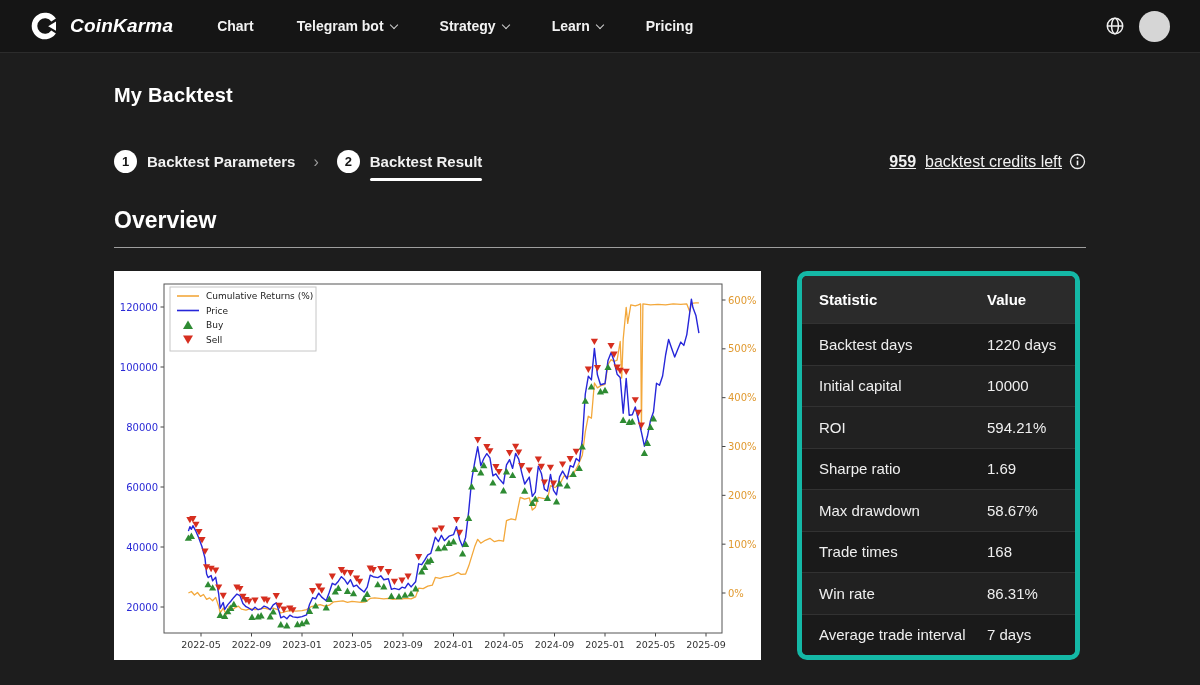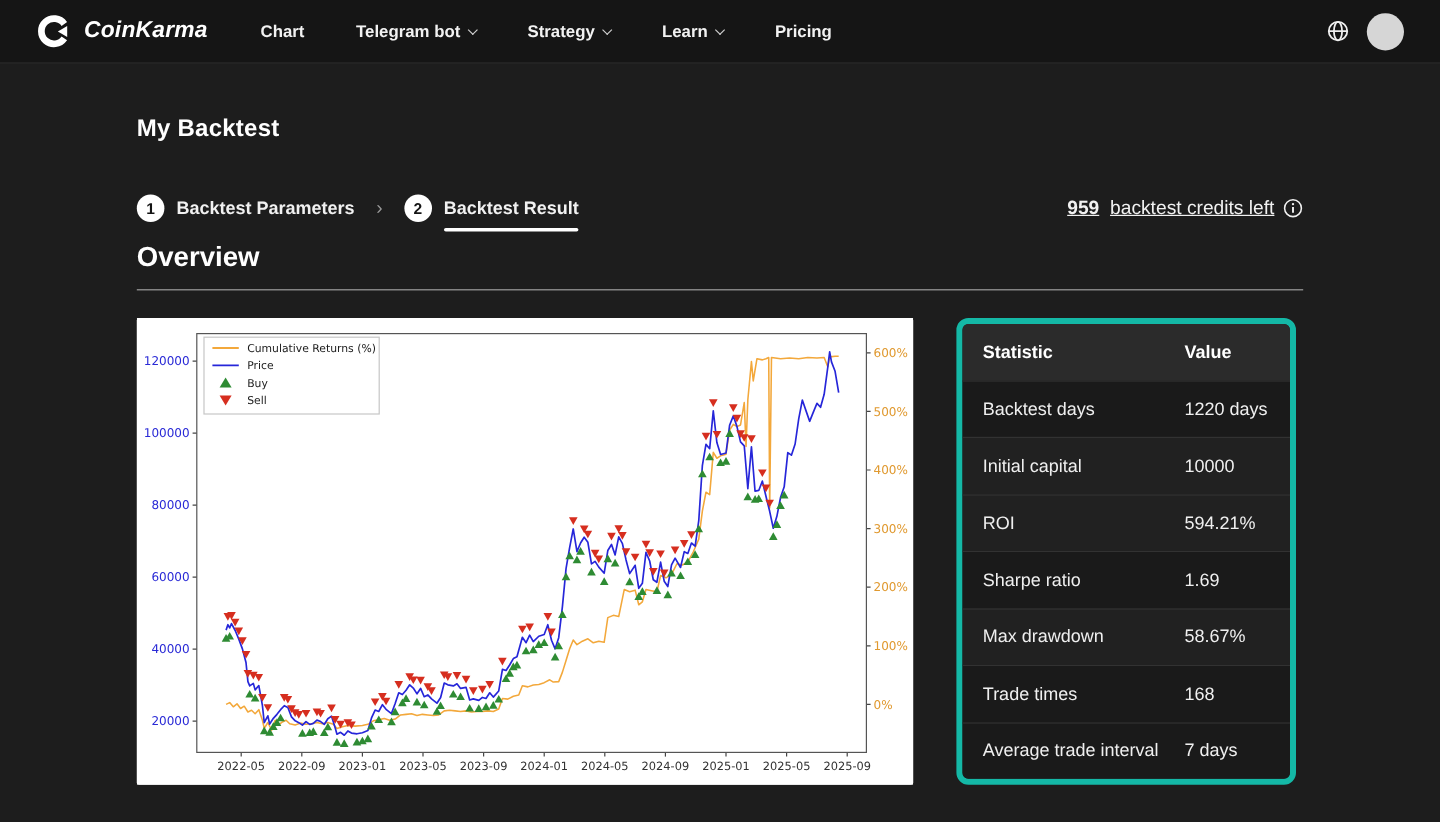--- a/index.html
+++ b/index.html
@@ -12,35 +12,35 @@
   .brand-name { color:#fff; font-size:19px; font-weight:700; letter-spacing:.2px;font-style:italic; }
   .nav-list { display:flex; align-items:center; margin-left:44px; gap:43px; }
   .nav-item { display:flex; align-items:center; color:#f2f2f2; font-size:14px; font-weight:600; cursor:pointer; text-decoration:none; }
   .caret { width:6px; height:6px; border-right:1.6px solid #cfcfcf; border-bottom:1.6px solid #cfcfcf;
            transform:rotate(45deg); margin-left:7px; margin-top:-3px; display:inline-block; }
   .nav-right { margin-left:auto; display:flex; align-items:center; gap:14px; }
   .avatar { width:31px; height:31px; border-radius:50%; background:#d6d6d6; cursor:pointer; }
 
   
   .main { padding:0 114px; }
-  .page-title { color:#fff; font-size:20px; font-weight:700; margin-top:43px; letter-spacing:.2px; }
+  .page-title { color:#fff; font-size:20px; font-weight:700; margin-top:31px; letter-spacing:.2px; }
 
   .step-row { margin-top:43px; display:flex; align-items:center; justify-content:space-between; }
   .steps { display:flex; align-items:center; gap:16px; }
   .step { display:flex; align-items:center; gap:10px; cursor:pointer; }
   .step-num { width:23px; height:23px; border-radius:50%; background:#fff; color:#141414;
               font-size:13px; font-weight:700; display:flex; align-items:center; justify-content:center; }
   .step-label { color:#f1f1f1; font-size:15px; font-weight:600; position:relative; }
   .step.active .step-label::after { content:""; position:absolute; left:0; right:0; bottom:-11px;
               height:3px; background:#fff; border-radius:2px; }
   .step-chevron { color:#9a9a9a; font-size:16px; margin:0 2px; }
   .credits { display:flex; align-items:center; gap:7px; color:#f1f1f1; font-size:16px;text-decoration:underline; }
   .credits b { font-weight:700; margin-right:2px; }
 
-  .section-title { color:#fff; font-size:23px; font-weight:700; margin-top:16px; }
+  .section-title { color:#fff; font-size:23px; font-weight:700; margin-top:34px; }
   .rule { border:none; border-top:1px solid #9e9e9e; margin-top:13px; }
 
   .content { display:flex; margin-top:23px; gap:36px; }
 
   
   .chart-card { width:647px; height:389px; background:#ffffff; border-radius:2px; flex:none; }
 
   
   .stats-table { width:283px; height:389px; flex:none; border:5px solid #14b8a6; border-radius:10px;
                  overflow:hidden; display:flex; flex-direction:column; font-size:15px; }
@@ -364,20 +364,24 @@
             <div class="tcell value">1.69</div>
           </div>
           <div class="trow alt">
             <div class="tcell label">Max drawdown</div>
             <div class="tcell value">58.67%</div>
           </div>
           <div class="trow">
             <div class="tcell label">Trade times</div>
             <div class="tcell value">168</div>
           </div>
+          <div class="trow alt">
+            <div class="tcell label">Win rate</div>
+            <div class="tcell value">86.31%</div>
+          </div>
           <div class="trow">
             <div class="tcell label">Average trade interval</div>
             <div class="tcell value">7 days</div>
           </div>
         </div>
     </div>
   </div>
 </div>
 
 </body></html>

